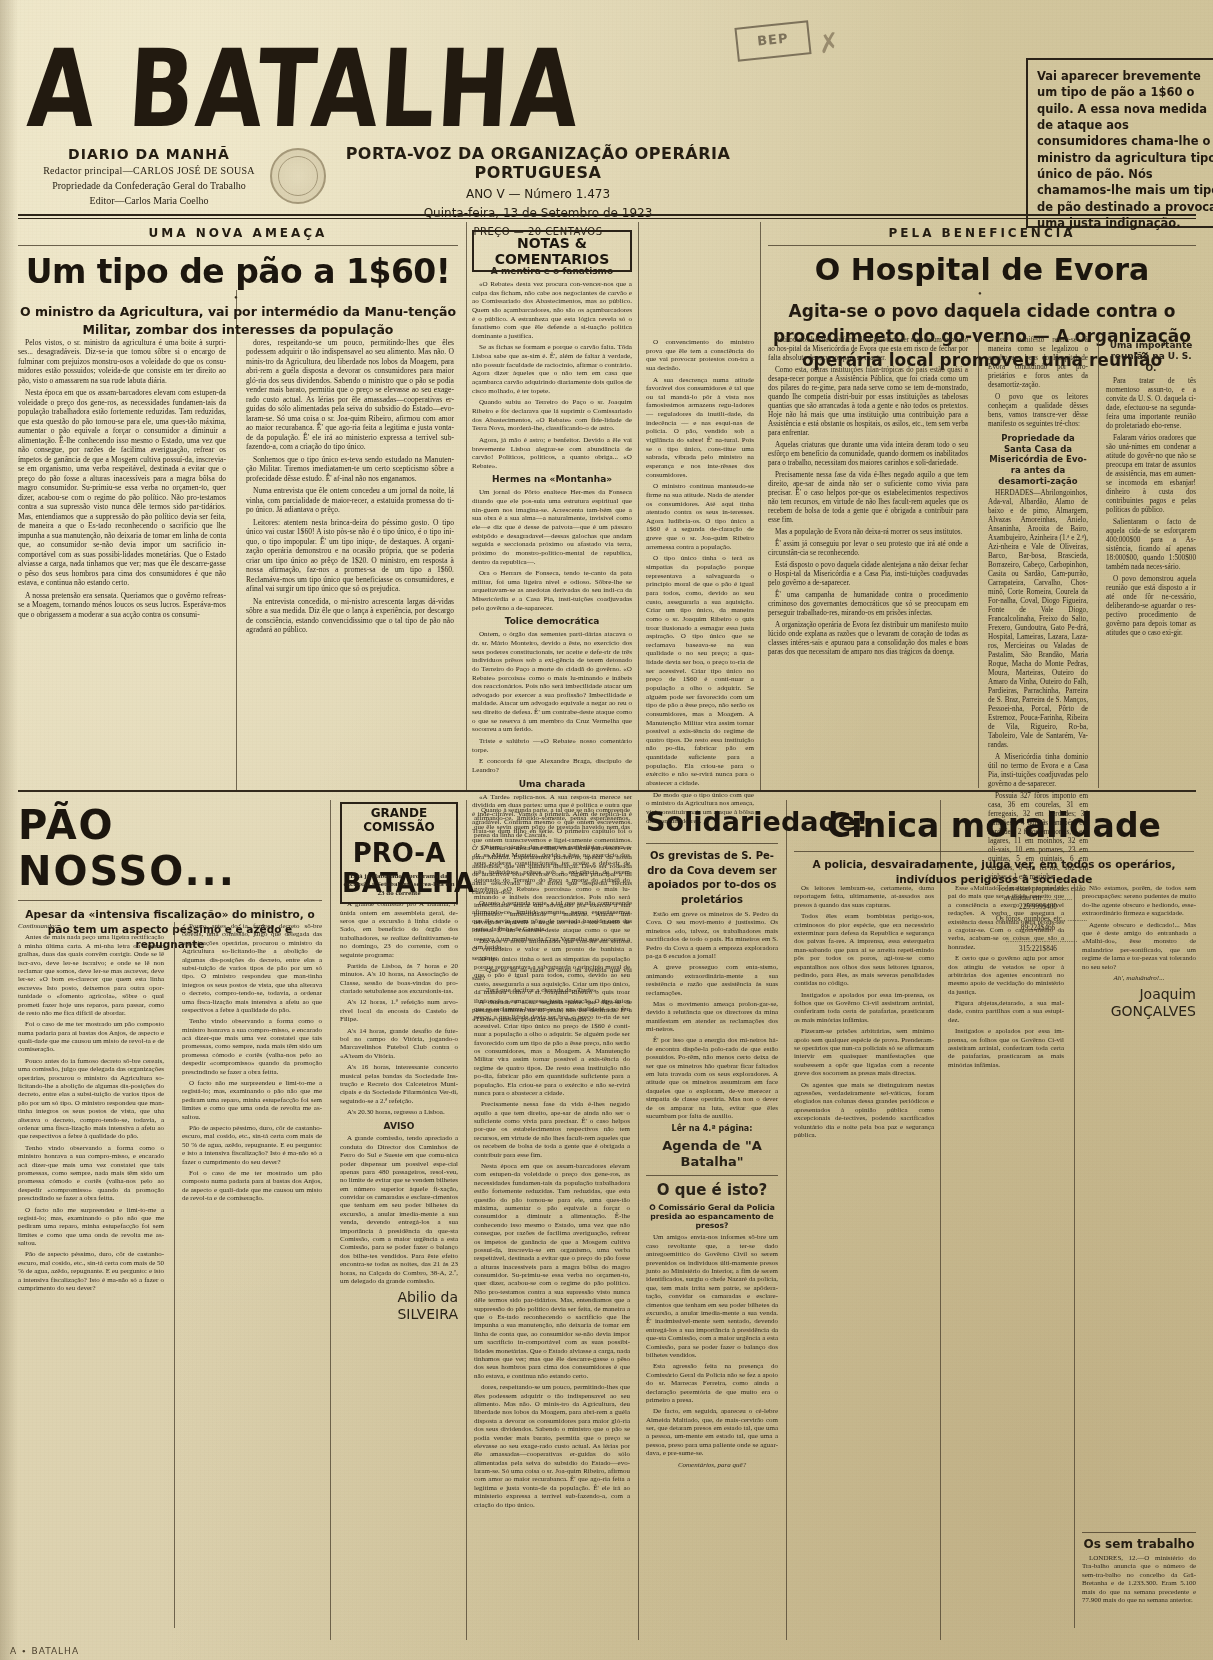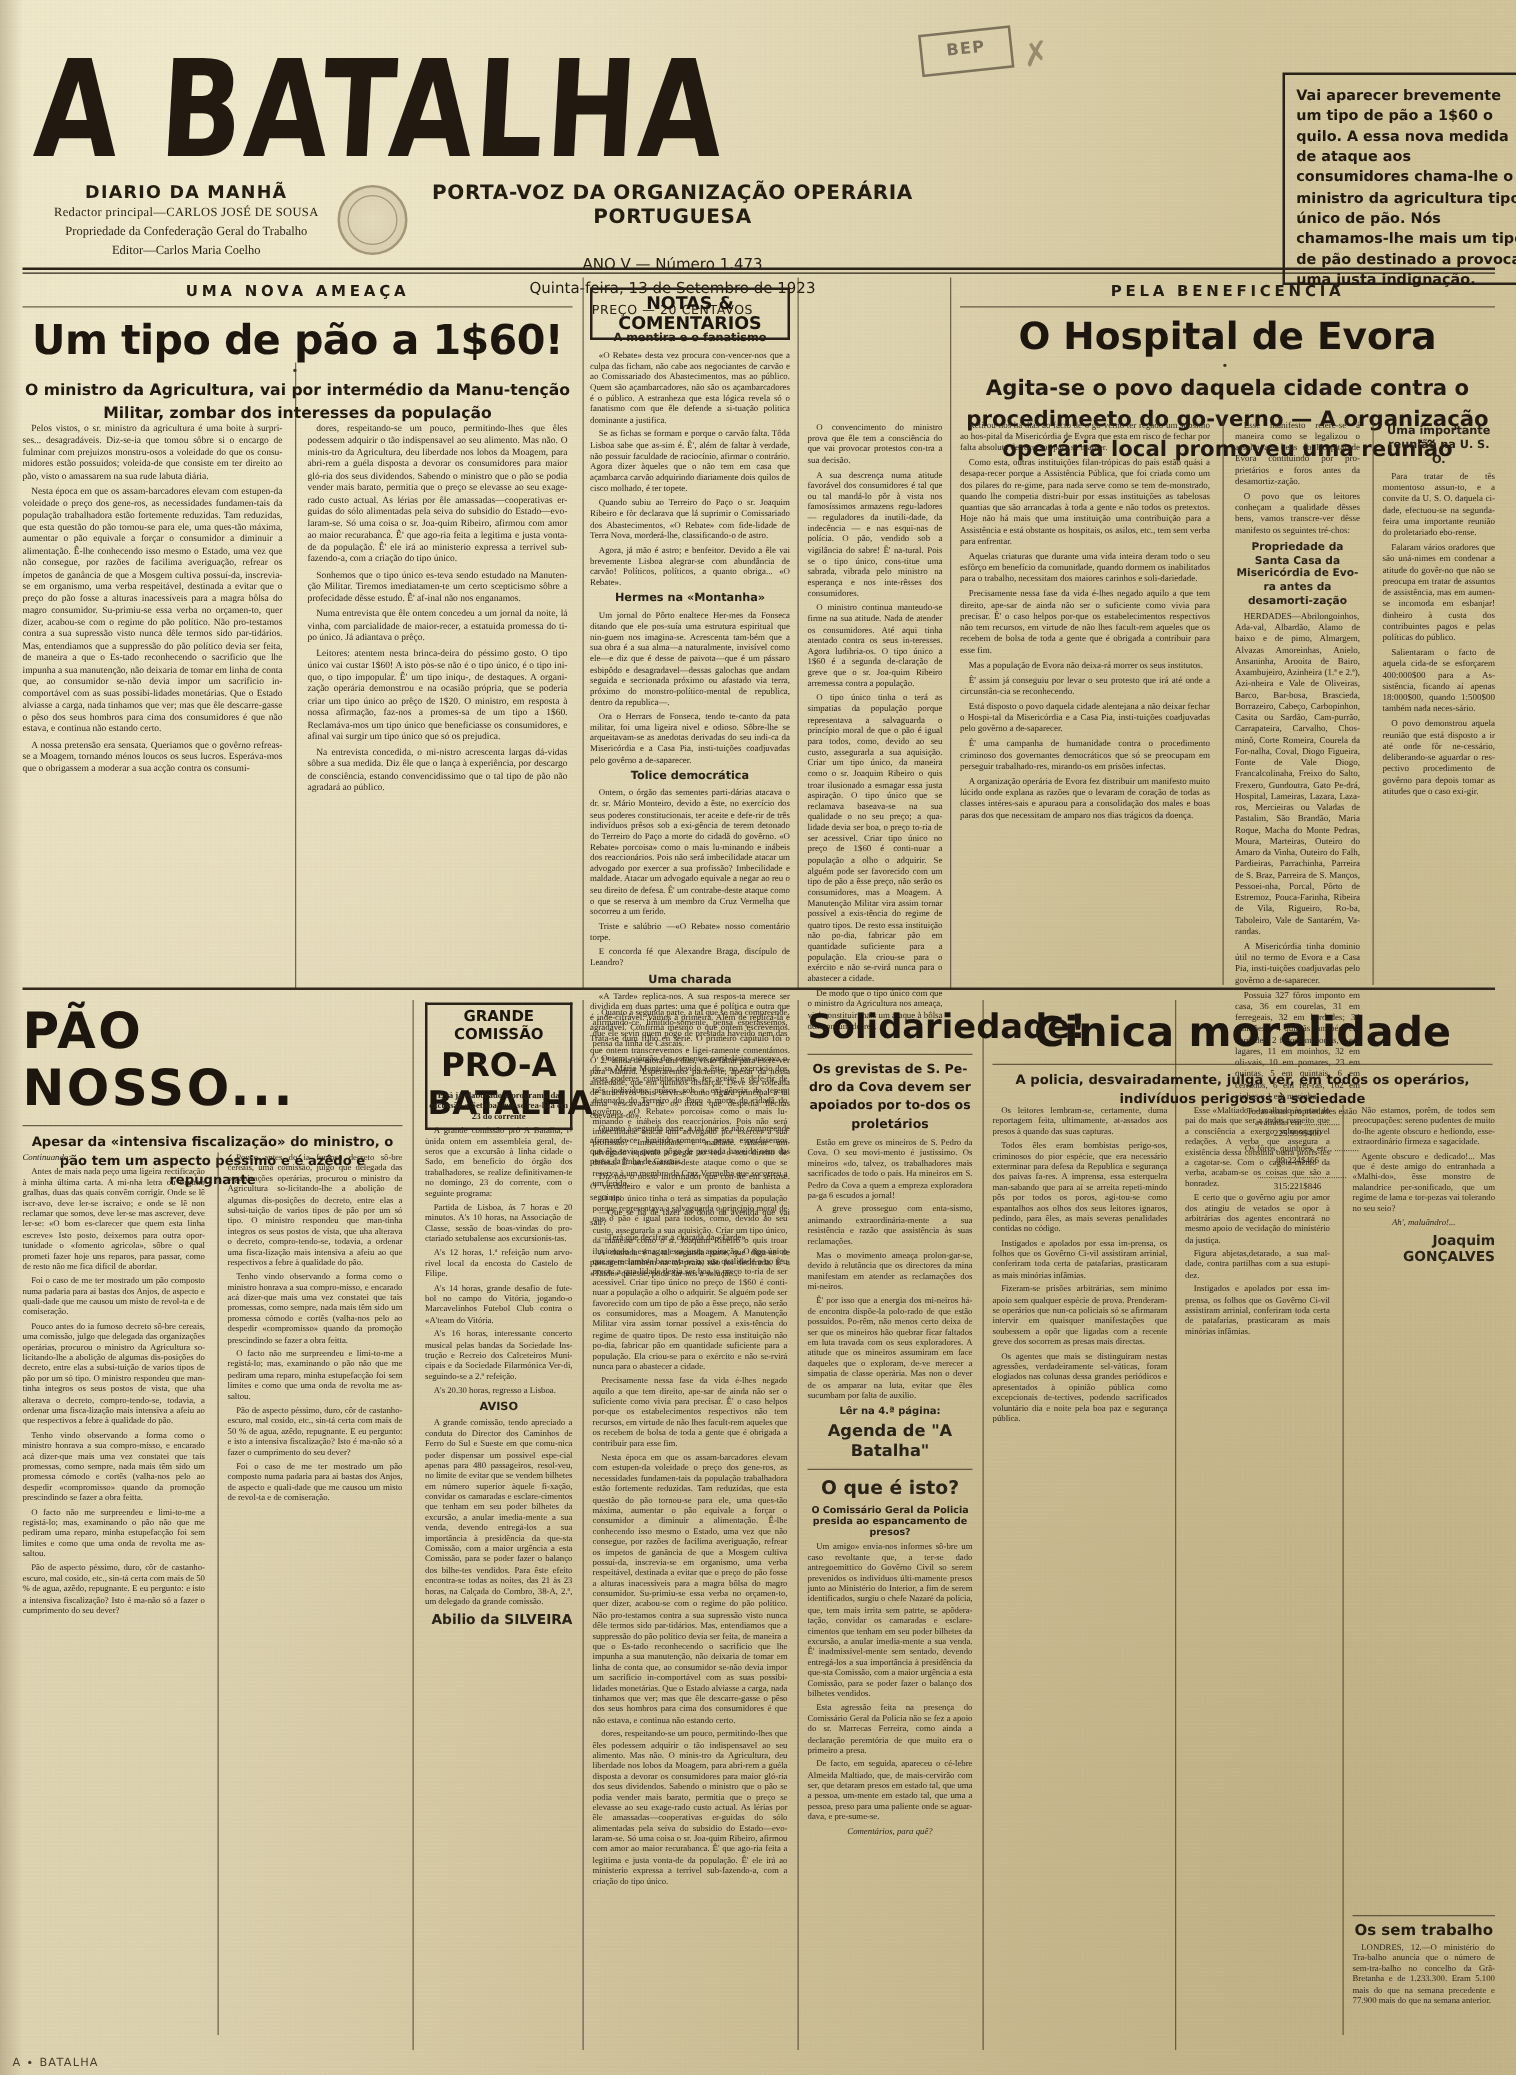--- a/index.html
+++ b/index.html
@@ -48,21 +48,21 @@
   .seal{
     position:absolute;left:252px;top:130px;width:52px;height:52px;border-radius:50%;
     border:2px solid #6a5a3a;opacity:.55;
     background:radial-gradient(circle at 50% 50%, rgba(120,100,60,.15), rgba(120,100,60,.35));
   }
   .seal:after{
     content:"";position:absolute;inset:6px;border-radius:50%;border:1px solid #6a5a3a;
   }
   .mast-center{position:absolute;left:310px;top:126px;width:420px;text-align:center;}
   .mast-center .c1{font-family:"DejaVu Sans",sans-serif;font-weight:bold;font-size:16px;letter-spacing:.5px;}
-  .mast-center .c2{font-size:12px;margin-top:22px;font-family:"DejaVu Sans",sans-serif;}
+  .mast-center .c2{font-size:12px;margin-top:5px;font-family:"DejaVu Sans",sans-serif;}
   .mast-center .c3{font-size:12px;margin-top:5px;font-family:"DejaVu Sans",sans-serif;}
   .mast-center .c4{font-size:10px;margin-top:6px;letter-spacing:.5px;font-family:"DejaVu Sans",sans-serif;}
   .mast-right{position:absolute;left:745px;top:128px;width:260px;font-size:9.5px;line-height:1.45;text-align:center;}
   .adbox{
     position:absolute;left:1008px;top:40px;width:186px;height:150px;
     border:2px solid #2a2218;padding:8px 9px;
     font-family:"DejaVu Sans",sans-serif;
     font-size:11.5px;line-height:1.42;font-weight:bold;color:#221a10;
   }
   .mast-rule{position:absolute;left:0;top:196px;width:1178px;border-top:2px solid #2c2418;}
@@ -123,21 +123,21 @@
   }
   .pro-batalha{
     font-family:"DejaVu Sans",sans-serif;font-weight:bold;font-size:26px;color:#1c160e;text-align:center;
   }
   .solid{
     font-family:"DejaVu Sans",sans-serif;font-weight:bold;font-size:27px;color:#1c160e;text-align:center;
   }
   .cinica{
     font-family:"DejaVu Sans",sans-serif;font-weight:bold;font-size:33px;color:#1c160e;text-align:center;
   }
-  .sign{font-family:"DejaVu Sans",sans-serif;font-weight:bold;font-size:11px;text-align:right;margin-top:4px;}
+  .sign{font-family:"DejaVu Sans",sans-serif;font-weight:normal;font-size:14px;text-align:right;margin-top:4px;}
   .corner{
     position:absolute;left:10px;bottom:4px;font-family:"DejaVu Sans",sans-serif;
     font-size:9px;color:#4a3f2c;letter-spacing:1px;
   }
   .foldline{position:absolute;left:0;top:0;width:18px;height:1660px;background:linear-gradient(90deg,rgba(90,75,45,.25),rgba(0,0,0,0));}
 </style>
 </head>
 <body>
 
 <div class="paper"></div>

